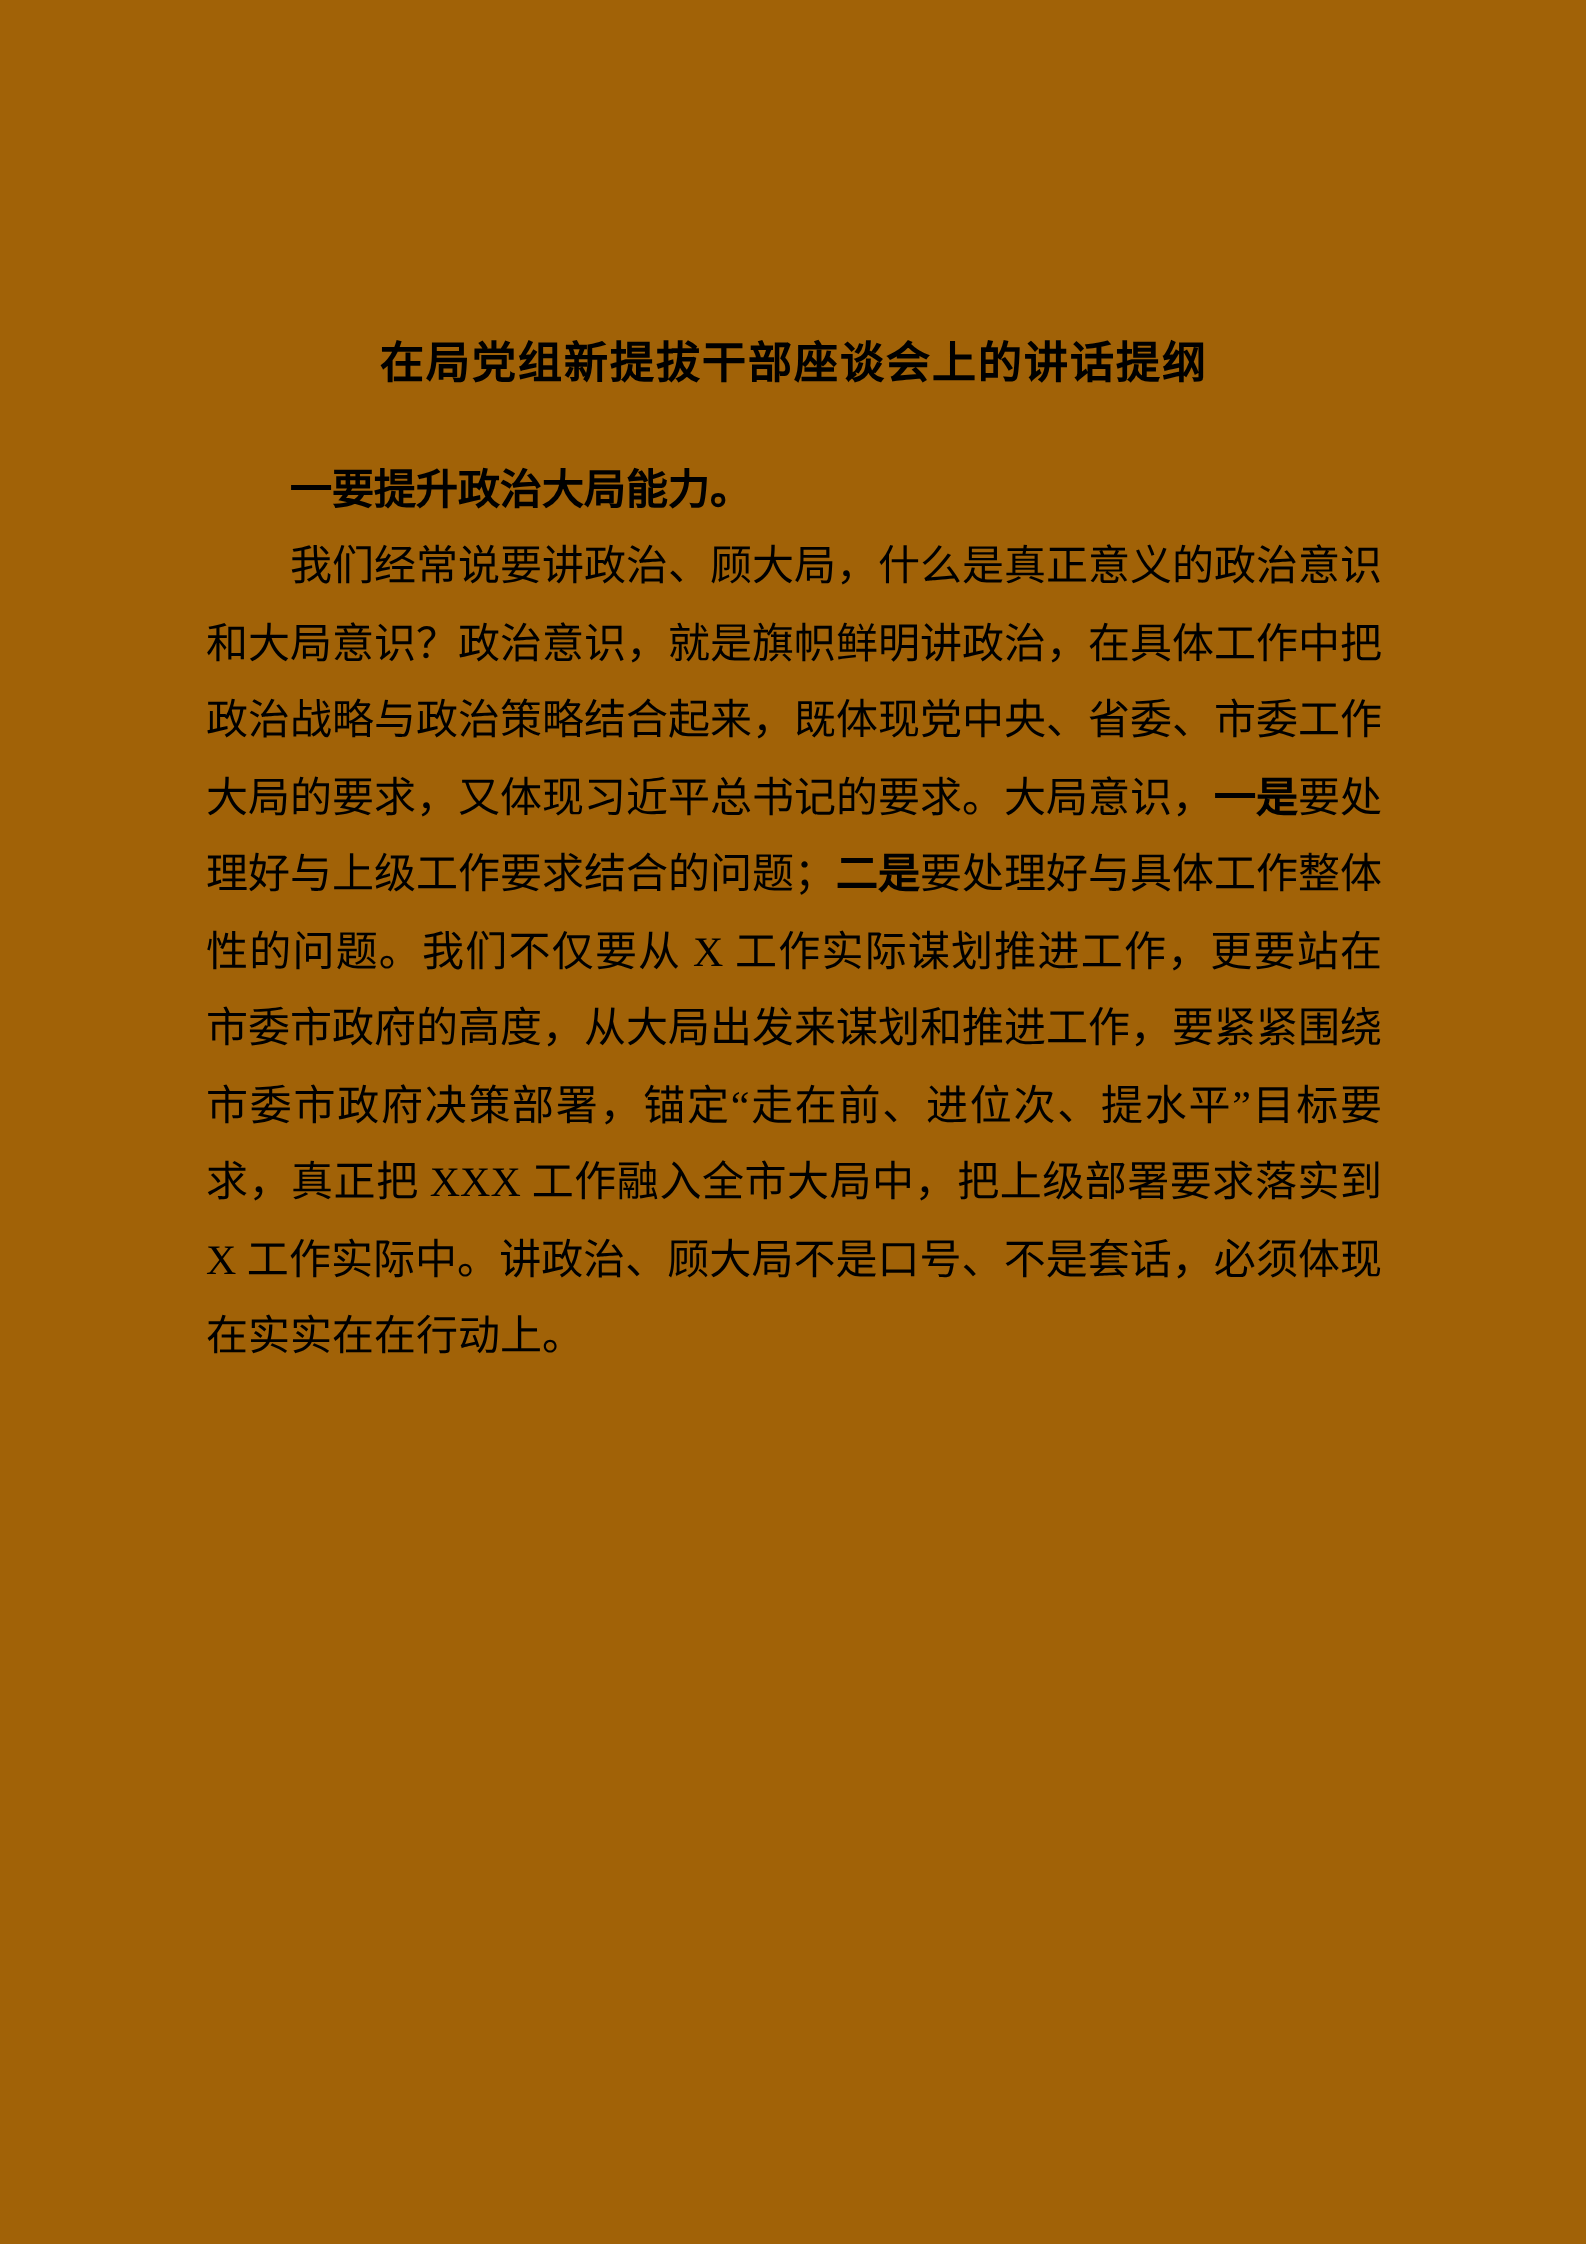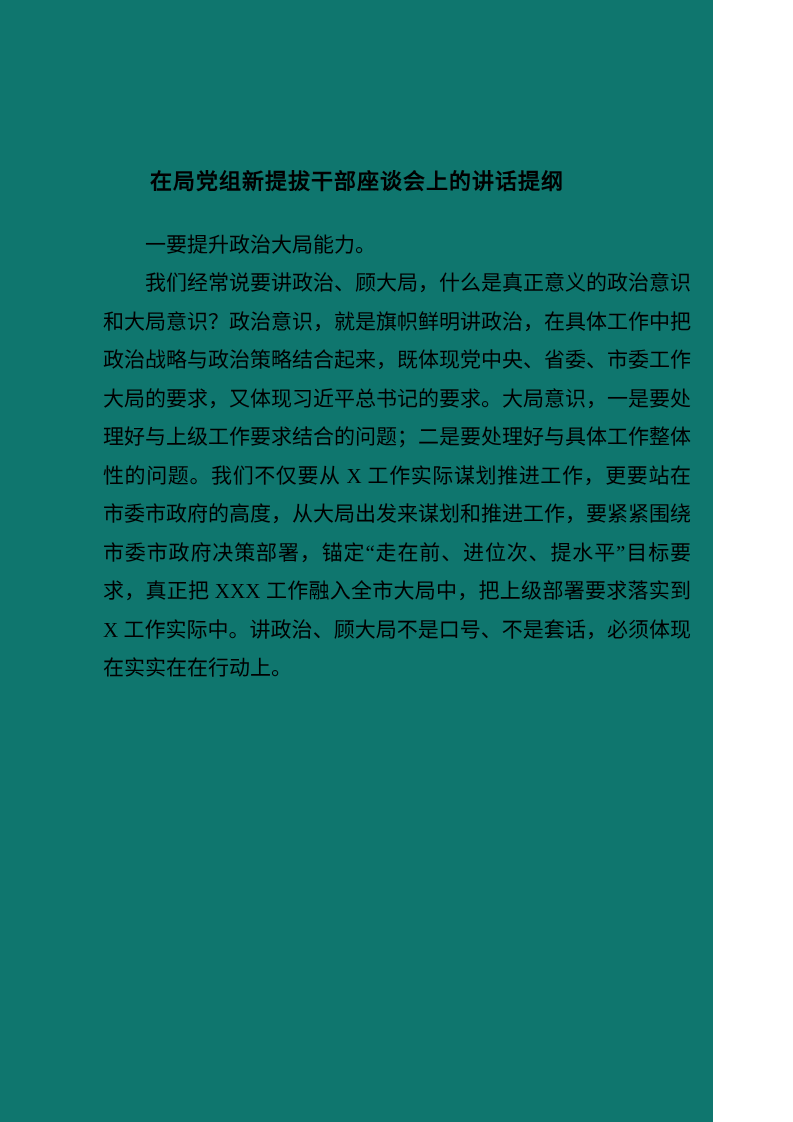--- a/index.html
+++ b/index.html
@@ -2,23 +2,23 @@
 <html lang="zh-CN"><head>
 <meta charset="utf-8">
 <style>
   html, body {
     margin: 0;
     padding: 0;
     background: #ffffff;
   }
   .page {
     position: relative;
-    width: 713px;
+    width: 793px;
     height: 1122px;
-    background: #0f766e;
+    background: #a16207;
     color: #000000;
     font-family: "Liberation Serif", "DejaVu Serif", serif;
     overflow: hidden;
     box-sizing: border-box;
     padding: 163px 102px 0 103px;
   }
   .doc-title {
     margin: 0 0 24px 0;
     text-align: center;
     font-size: 22px;
@@ -34,21 +34,21 @@
     font-size: 21px;
     line-height: 38.5px;
     text-align: justify;
     text-indent: 2em;
     word-break: break-all;
   }
   .para.heading {
     font-weight: bold;
   }
   .run-bold {
-    font-weight: normal;
+    font-weight: bold;
   }
 </style>
 </head>
 <body>
 
 <div class="page">
   <h1 class="doc-title">在局党组新提拔干部座谈会上的讲话提纲</h1>
   <div class="doc-body">
       <p class="para heading"><span class="run-bold">一要提升政治大局能力。</span></p>
       <p class="para"><span class="run">我们经常说要讲政治、顾大局，什么是真正意义的政治意识和大局意识？政治意识，就是旗帜鲜明讲政治，在具体工作中把政治战略与政治策略结合起来，既体现党中央、省委、市委工作大局的要求，又体现习近平总书记的要求。大局意识，</span><span class="run-bold">一是</span><span class="run">要处理好与上级工作要求结合的问题；</span><span class="run-bold">二是</span><span class="run">要处理好与具体工作整体性的问题。我们不仅要从 X 工作实际谋划推进工作，更要站在市委市政府的高度，从大局出发来谋划和推进工作，要紧紧围绕市委市政府决策部署，锚定“走在前、进位次、提水平”目标要求，真正把 XXX 工作融入全市大局中，把上级部署要求落实到 X 工作实际中。讲政治、顾大局不是口号、不是套话，必须体现在实实在在行动上。</span></p>

